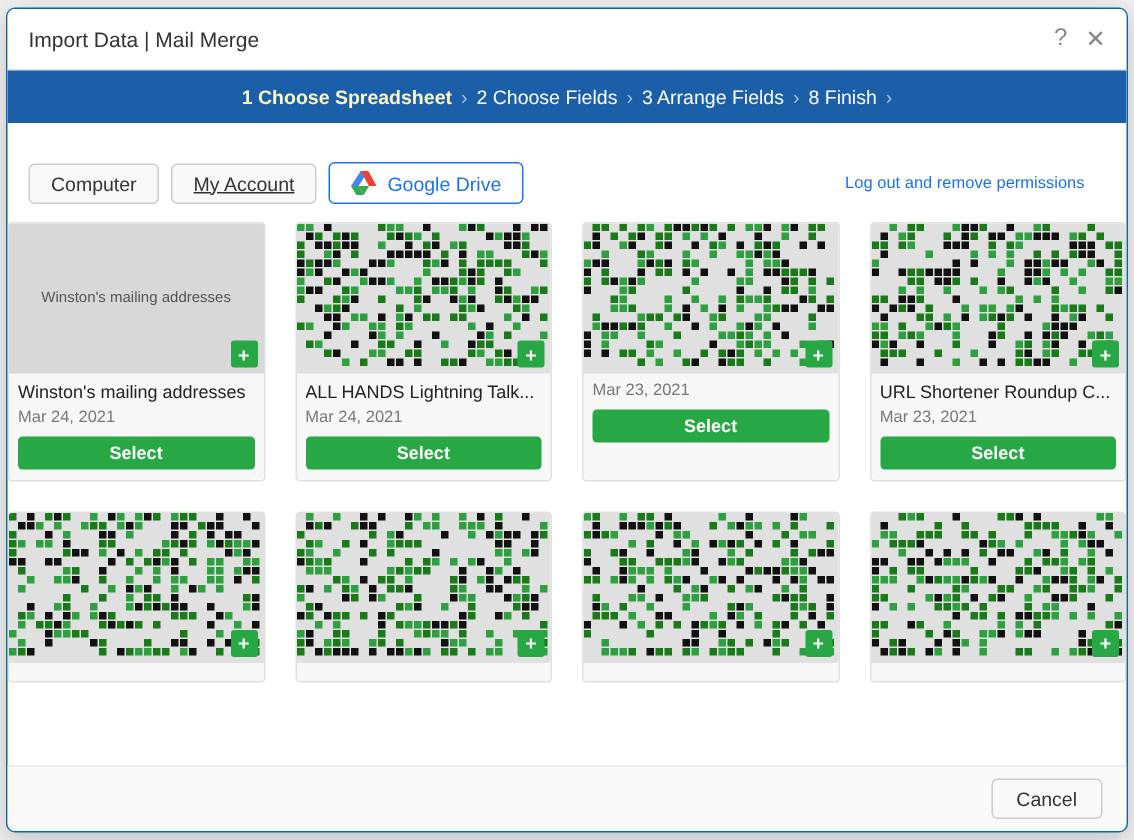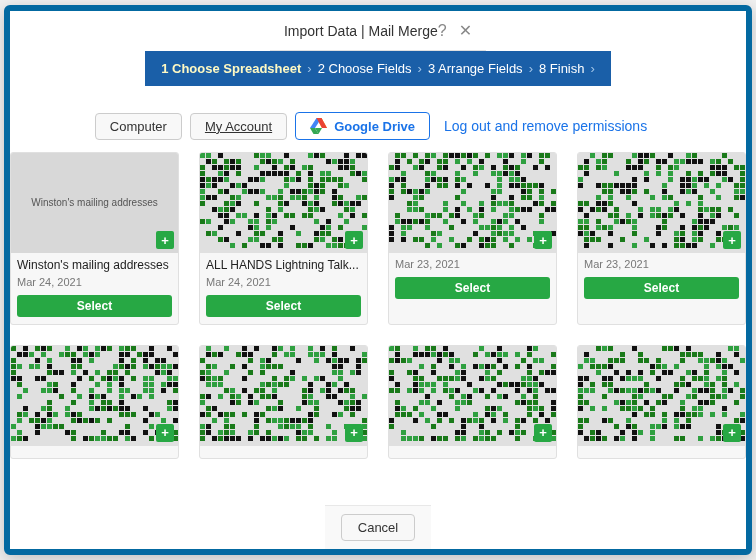--- a/index.html
+++ b/index.html
@@ -9,27 +9,26 @@
       display: flex;
       align-items: center;
       justify-content: center;
       width: 756px;
       height: 560px;
     }
     .dialog {
       width: 748px;
       height: 550px;
       background: #ffffff;
-      border: 6px solid #0369a1;
+      border: 1px solid #0369a1;
       border-radius: 6px;
       display: flex;
       flex-direction: column;
       box-shadow: 0 4px 16px rgba(0,0,0,0.2);
       overflow: hidden;
-      align-items: center;
     }
     .title-bar {
       display: flex;
       align-items: center;
       justify-content: space-between;
       padding: 10px 14px;
       border-bottom: 1px solid #e0e0e0;
       background: #ffffff;
     }
     .title-bar-title {
@@ -86,21 +85,21 @@
       padding: 5px 14px;
       font-size: 13px;
       border: 1px solid #1a73e8;
       border-radius: 4px;
       background: #ffffff;
       cursor: pointer;
       color: #1a73e8;
       display: flex;
       align-items: center;
       gap: 6px;
-      font-weight: 700;
+      font-weight: 400;
     }
     .log-out-link {
       margin-left: auto;
       font-size: 13px;
       color: #1a73e8;
       cursor: pointer;
       text-decoration: none;
       padding: 0 14px;
       align-self: center;
     }
@@ -230,21 +229,21 @@
     <button class="btn-google-drive" style="margin-left:8px;">
       <svg width="18" height="16" viewBox="0 0 18 16">
         <polygon points="6.5,0 11.5,0 17,10 12,10" fill="#FBBC04"></polygon>
         <polygon points="0,10 5,10 8.5,16 3.5,16" fill="#34A853"></polygon>
         <polygon points="5,10 12,10 8.5,16" fill="#34A853"></polygon>
         <polygon points="6.5,0 0,10 5,10 11.5,0" fill="#4285F4"></polygon>
         <polygon points="11.5,0 6.5,0 12,10 17,10" fill="#EA4335"></polygon>
       </svg>
       <span>Google Drive</span>
     </button>
-    <a class="log-out-link" style="margin-left:auto; font-size:14px; color:#1a73e8; cursor:pointer; text-decoration:none;">Log out and remove permissions</a>
+    <a class="log-out-link" style="margin-left:auto; font-size:11px; color:#1a73e8; cursor:pointer; text-decoration:none;">Log out and remove permissions</a>
   </div>
 
   <div class="files-grid" id="files-grid">
 
   <div class="file-card">
         <div class="file-thumbnail" style="background: rgb(216, 216, 216);">
           <div style="font-size: 10px; color: rgb(85, 85, 85); text-align: center; padding: 6px; line-height: 1.4;">Winston's mailing addresses</div>
           <div class="file-thumbnail-icon" style="position: absolute; bottom: 4px; right: 4px;">+</div>
         </div>
         <div class="file-info">
@@ -897,20 +896,21 @@
             <rect x="84" y="90" width="5" height="5" fill="#111111"></rect>
             <rect x="96" y="90" width="5" height="5" fill="#1a7a1a"></rect>
             <rect x="102" y="90" width="5" height="5" fill="#1a7a1a"></rect>
             <rect x="108" y="90" width="5" height="5" fill="#111111"></rect>
             <rect x="114" y="90" width="5" height="5" fill="#111111"></rect>
             <rect x="132" y="90" width="5" height="5" fill="#2fa040"></rect>
           </svg>
           <div class="file-thumbnail-icon" style="position: absolute; bottom: 4px; right: 4px;">+</div>
         </div>
         <div class="file-info">
+          <div class="file-name">URL Shortener Roundup C...</div>
           <div class="file-date">Mar 23, 2021</div>
         </div>
         <button class="btn-select">Select</button>
       </div>
       <div class="file-card">
         <div class="file-thumbnail">
           <svg xmlns="http://www.w3.org/2000/svg" width="170" height="100" style="display:block;background:#e0e0e0;">
             <rect x="0" y="0" width="5" height="5" fill="#1a7a1a"></rect>
             <rect x="12" y="0" width="5" height="5" fill="#111111"></rect>
             <rect x="24" y="0" width="5" height="5" fill="#1a7a1a"></rect>

